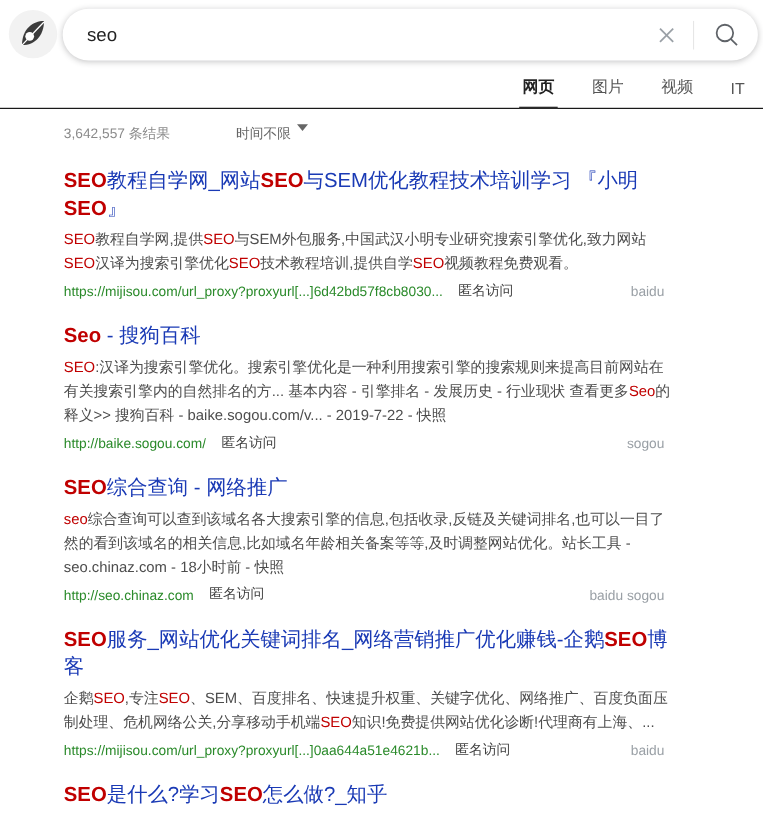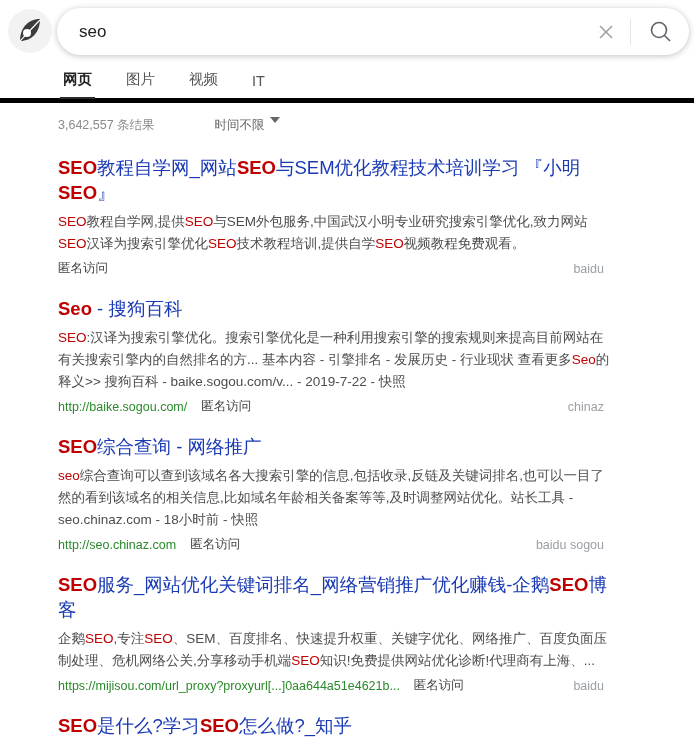--- a/index.html
+++ b/index.html
@@ -80,24 +80,24 @@
     align-items: center;
     justify-content: center;
     cursor: pointer;
     color: #5f6368;
   }
 
   
   .tabs {
     position: relative;
     height: 36px;
-    border-bottom: 5px solid #000000;
-    padding-left: 46px;
+    border-bottom: 1px solid #000000;
     display: flex;
     align-items: flex-end;
+    justify-content: flex-end;
   }
   .tab {
     font-size: 14.5px;
     color: #555;
     padding: 0 17px 9px 17px;
     cursor: pointer;
     position: relative;
   }
   .tab.active {
     color: #222;
@@ -233,33 +233,34 @@
     <span class="caret"></span>
   </div>
 </div>
 
 <div class="results">
 
   <div class="result">
     <div class="result-title"><span class="hl">SEO</span><span>教程自学网_网站</span><span class="hl">SEO</span><span>与SEM优化教程技术培训学习 『小明</span><span class="hl">SEO</span><span>』</span></div>
     <div class="result-snippet"><span class="hl">SEO</span><span>教程自学网,提供</span><span class="hl">SEO</span><span>与SEM外包服务,中国武汉小明专业研究搜索引擎优化,致力网站</span><span class="hl">SEO</span><span>汉译为搜索引擎优化</span><span class="hl">SEO</span><span>技术教程培训,提供自学</span><span class="hl">SEO</span><span>视频教程免费观看。</span></div>
     <div class="result-footer">
+      <span class="result-url">https://mijisou.com/url_proxy?proxyurl[...]6d42bd57f8cb8030...</span>
       <span class="anon-link">匿名访问</span>
     </div>
     <span class="source bottom">baidu</span>
   </div>
 
   <div class="result">
     <div class="result-title"><span class="hl">Seo</span><span> - 搜狗百科</span></div>
     <div class="result-snippet"><span class="hl">SEO</span><span>:汉译为搜索引擎优化。搜索引擎优化是一种利用搜索引擎的搜索规则来提高目前网站在有关搜索引擎内的自然排名的方... 基本内容 - 引擎排名 - 发展历史 - 行业现状 查看更多</span><span class="hl">Seo</span><span>的释义&gt;&gt; 搜狗百科 - baike.sogou.com/v... - 2019-7-22 - 快照</span></div>
     <div class="result-footer">
       <span class="result-url">http://baike.sogou.com/</span>
       <span class="anon-link">匿名访问</span>
     </div>
-    <span class="source bottom">chinaz</span>
+    <span class="source bottom">sogou</span>
   </div>
 
   <div class="result">
     <div class="result-title"><span class="hl">SEO</span><span>综合查询 - 网络推广</span></div>
     <div class="result-snippet"><span class="hl">seo</span><span>综合查询可以查到该域名各大搜索引擎的信息,包括收录,反链及关键词排名,也可以一目了然的看到该域名的相关信息,比如域名年龄相关备案等等,及时调整网站优化。</span><span></span><span>站长工具 - seo.chinaz.com - 18小时前 - 快照</span></div>
     <div class="result-footer">
       <span class="result-url">http://seo.chinaz.com</span>
       <span class="anon-link">匿名访问</span>
     </div>
     <span class="source bottom">baidu sogou</span>

